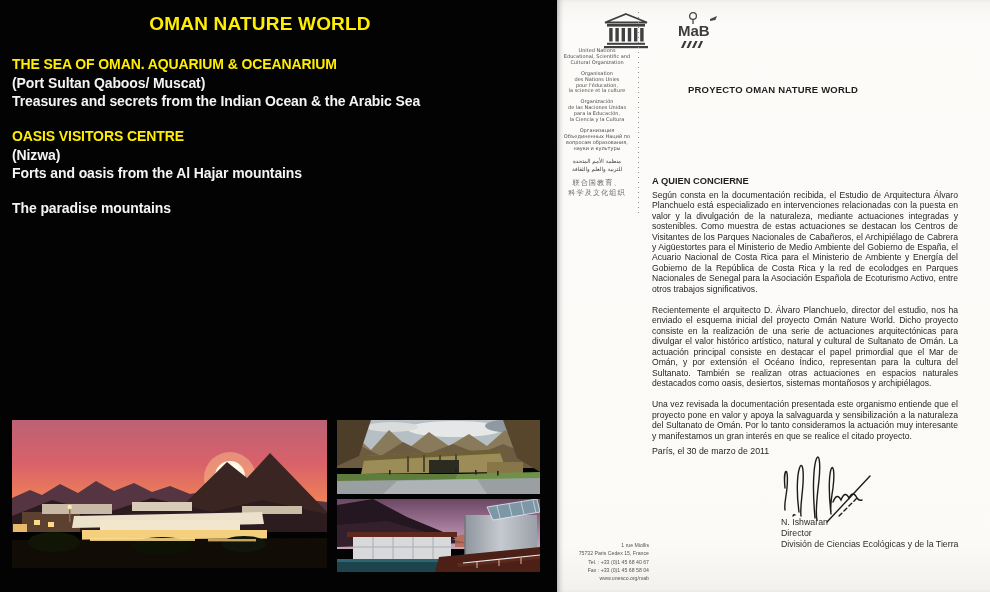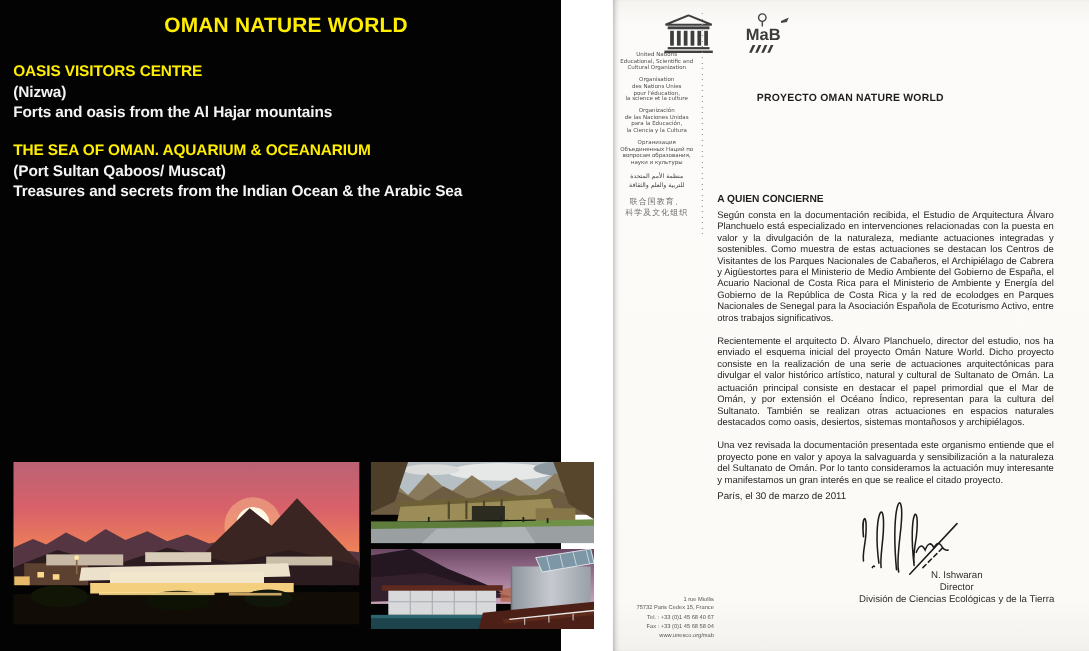--- a/index.html
+++ b/index.html
@@ -1,21 +1,21 @@
 <!DOCTYPE html>
 <html><head>
 <meta charset="utf-8">
 <style>
   * { margin:0; padding:0; box-sizing:border-box; }
   html,body { width:990px; height:592px; overflow:hidden; background:#fff;
     font-family:"Liberation Sans", sans-serif; }
   #screen { position:relative; width:990px; height:592px; overflow:hidden; }
 
   
-  .slide { position:absolute; left:0; top:0; width:510px; height:592px;
+  .slide { position:absolute; left:0; top:0; width:557px; height:592px;
     background:#030303; }
   .slide-title { position:absolute; top:13px; left:0; width:520px;
     text-align:center; color:#ffee00; font-size:19px; font-weight:bold;
     letter-spacing:.2px; }
   .sections { position:absolute; left:12px; top:55px; width:540px; }
   .sec { margin-bottom:16.2px; font-size:14px; line-height:18.6px;
     font-weight:bold; letter-spacing:-0.1px; }
   .sec .sec-name { color:#ffee00; }
   .sec .sec-loc, .sec .sec-desc { color:#f4f4f4; }
 
@@ -54,45 +54,46 @@
     font-weight:bold; color:#1e1e1e; }
 
   .body-block { position:absolute; left:95px; top:190px; width:306px; }
   .body-block p { font-size:8.6px; line-height:10.4px; text-align:justify;
     color:#262626; margin-bottom:11px; }
   .date-line { position:absolute; left:95px; top:446px; font-size:8.8px;
     color:#262626;text-align:right; }
 
   .signature { position:absolute; left:216px; top:436px; width:102px; height:94px; }
   .signer { position:absolute; left:224px; top:517px; font-size:8.8px;
-    line-height:10.8px; color:#2e2e2e;text-align:center; }
+    line-height:10.8px; color:#2e2e2e; }
 
   .address { position:absolute; left:6px; top:541px; width:86px; text-align:right;
     font-size:5.2px; line-height:8.3px; color:#555; white-space:pre-line; }
 </style>
 </head>
 <body>
 
 <div id="screen">
 
   <div class="slide">
     <div class="slide-title">OMAN NATURE WORLD</div>
 
     <div class="sections">
+      <div class="sec">
+        <div class="sec-name">THE SEA OF OMAN. AQUARIUM &amp; OCEANARIUM</div>
+        <div class="sec-loc">(Port Sultan Qaboos/ Muscat)</div>
+        <div class="sec-desc">Treasures and secrets from the Indian Ocean &amp; the Arabic Sea</div>
+      </div>
       <div class="sec">
         <div class="sec-name">OASIS VISITORS CENTRE</div>
         <div class="sec-loc">(Nizwa)</div>
         <div class="sec-desc">Forts and oasis from the Al Hajar mountains</div>
       </div>
       <div class="sec">
-        <div class="sec-name">THE SEA OF OMAN. AQUARIUM &amp; OCEANARIUM</div>
-        <div class="sec-loc">(Port Sultan Qaboos/ Muscat)</div>
-        <div class="sec-desc">Treasures and secrets from the Indian Ocean &amp; the Arabic Sea</div>
-      </div>
-      <div class="sec">
+        <div class="sec-desc">The paradise mountains</div>
       </div>
     </div>
 
     <div class="photo" id="photo1">
       <svg viewBox="0 0 315 148" preserveAspectRatio="none">
         <defs>
           <linearGradient id="sky1" x1="0" y1="0" x2="0" y2="1">
             <stop offset="0" stop-color="#bb6274"></stop>
               <stop offset="0.45" stop-color="#d9616a"></stop>
             <stop offset="0.8" stop-color="#ec7e59"></stop>

